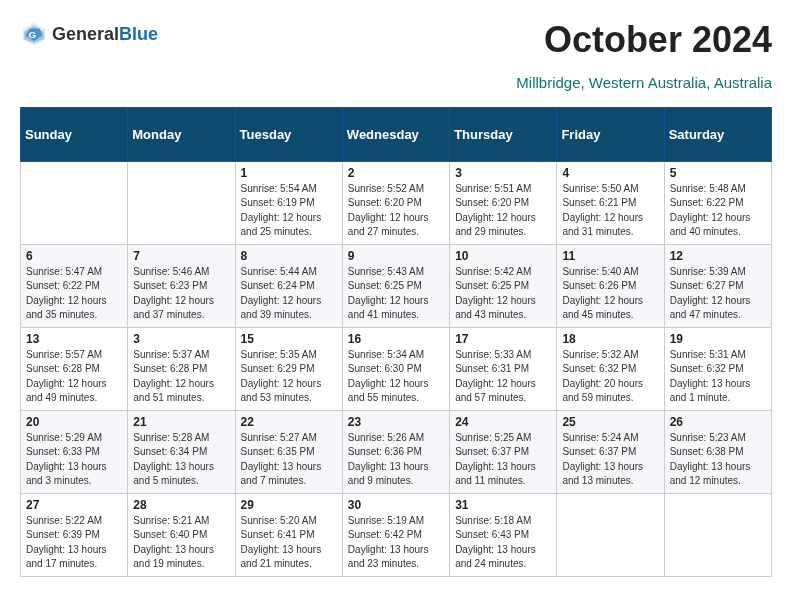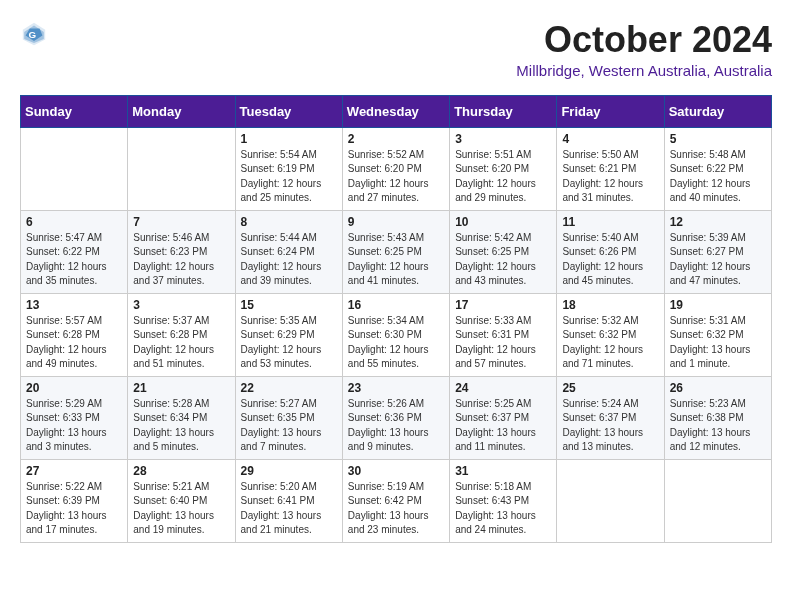--- a/index.html
+++ b/index.html
@@ -39,33 +39,33 @@
       text-align: right;
     }
     .month-title {
       font-size: 36px;
       font-weight: bold;
       color: #222;
       line-height: 1.1;
     }
     .location-title {
       font-size: 15px;
-      color: #4c1d95;
-      margin-top: 2px;
+      color: #0f766e;
+      margin-top: 14px;
     }
     .calendar {
       width: 100%;
       border-collapse: collapse;
       border: 1px solid #ccc;
     }
     .calendar th {
-      background: #4c1d95;
+      background: #0c4a6e;
       color: #fff;
       font-size: 13px;
-      padding: 8px 4px;
+      padding: 19px 4px;
       text-align: left;
       border: 1px solid #1a4f99;
       font-weight: bold;
     }
     .calendar td {
       vertical-align: top;
       border: 1px solid #ccc;
       padding: 4px 5px;
       font-size: 10.5px;
       color: #222;
@@ -98,20 +98,23 @@
 <body>
 
 <div class="header">
   <div class="logo">
     <svg class="logo-icon" viewBox="0 0 40 40">
       <polygon points="20,4 36,14 36,28 20,36 4,28 4,14" fill="#1a6eb5" opacity="0.15"></polygon>
       <polygon points="20,8 34,17 34,27 20,33 6,27 6,17" fill="#1a6eb5" opacity="0.3"></polygon>
       <polygon points="14,12 28,12 32,22 20,30 8,22" fill="#1a6eb5" opacity="0.6"></polygon>
       <text x="12" y="26" font-size="14" fill="#fff" font-weight="bold">G</text>
     </svg>
+    <div>
+      <span class="logo-text-general">General</span><span class="logo-text-blue">Blue</span>
+    </div>
   </div>
   <div class="title-area">
     <div class="month-title">October 2024</div>
     <div class="location-title">Millbridge, Western Australia, Australia</div>
   </div>
 </div>
 
 <table class="calendar">
   <thead>
     <tr>
@@ -266,21 +269,21 @@
             <div>Sunrise: 5:33 AM</div>
             <div>Sunset: 6:31 PM</div>
             <div>Daylight: 12 hours and 57 minutes.</div>
           </div>
         </td>
         <td>
           <span class="day-number">18</span>
           <div class="cell-content">
             <div>Sunrise: 5:32 AM</div>
             <div>Sunset: 6:32 PM</div>
-            <div>Daylight: 12 hours and 71 minutes.</div>
+            <div>Daylight: 20 hours and 59 minutes.</div>
           </div>
         </td>
         <td>
           <span class="day-number">19</span>
           <div class="cell-content">
             <div>Sunrise: 5:31 AM</div>
             <div>Sunset: 6:32 PM</div>
             <div>Daylight: 13 hours and 1 minute.</div>
           </div>
         </td>

